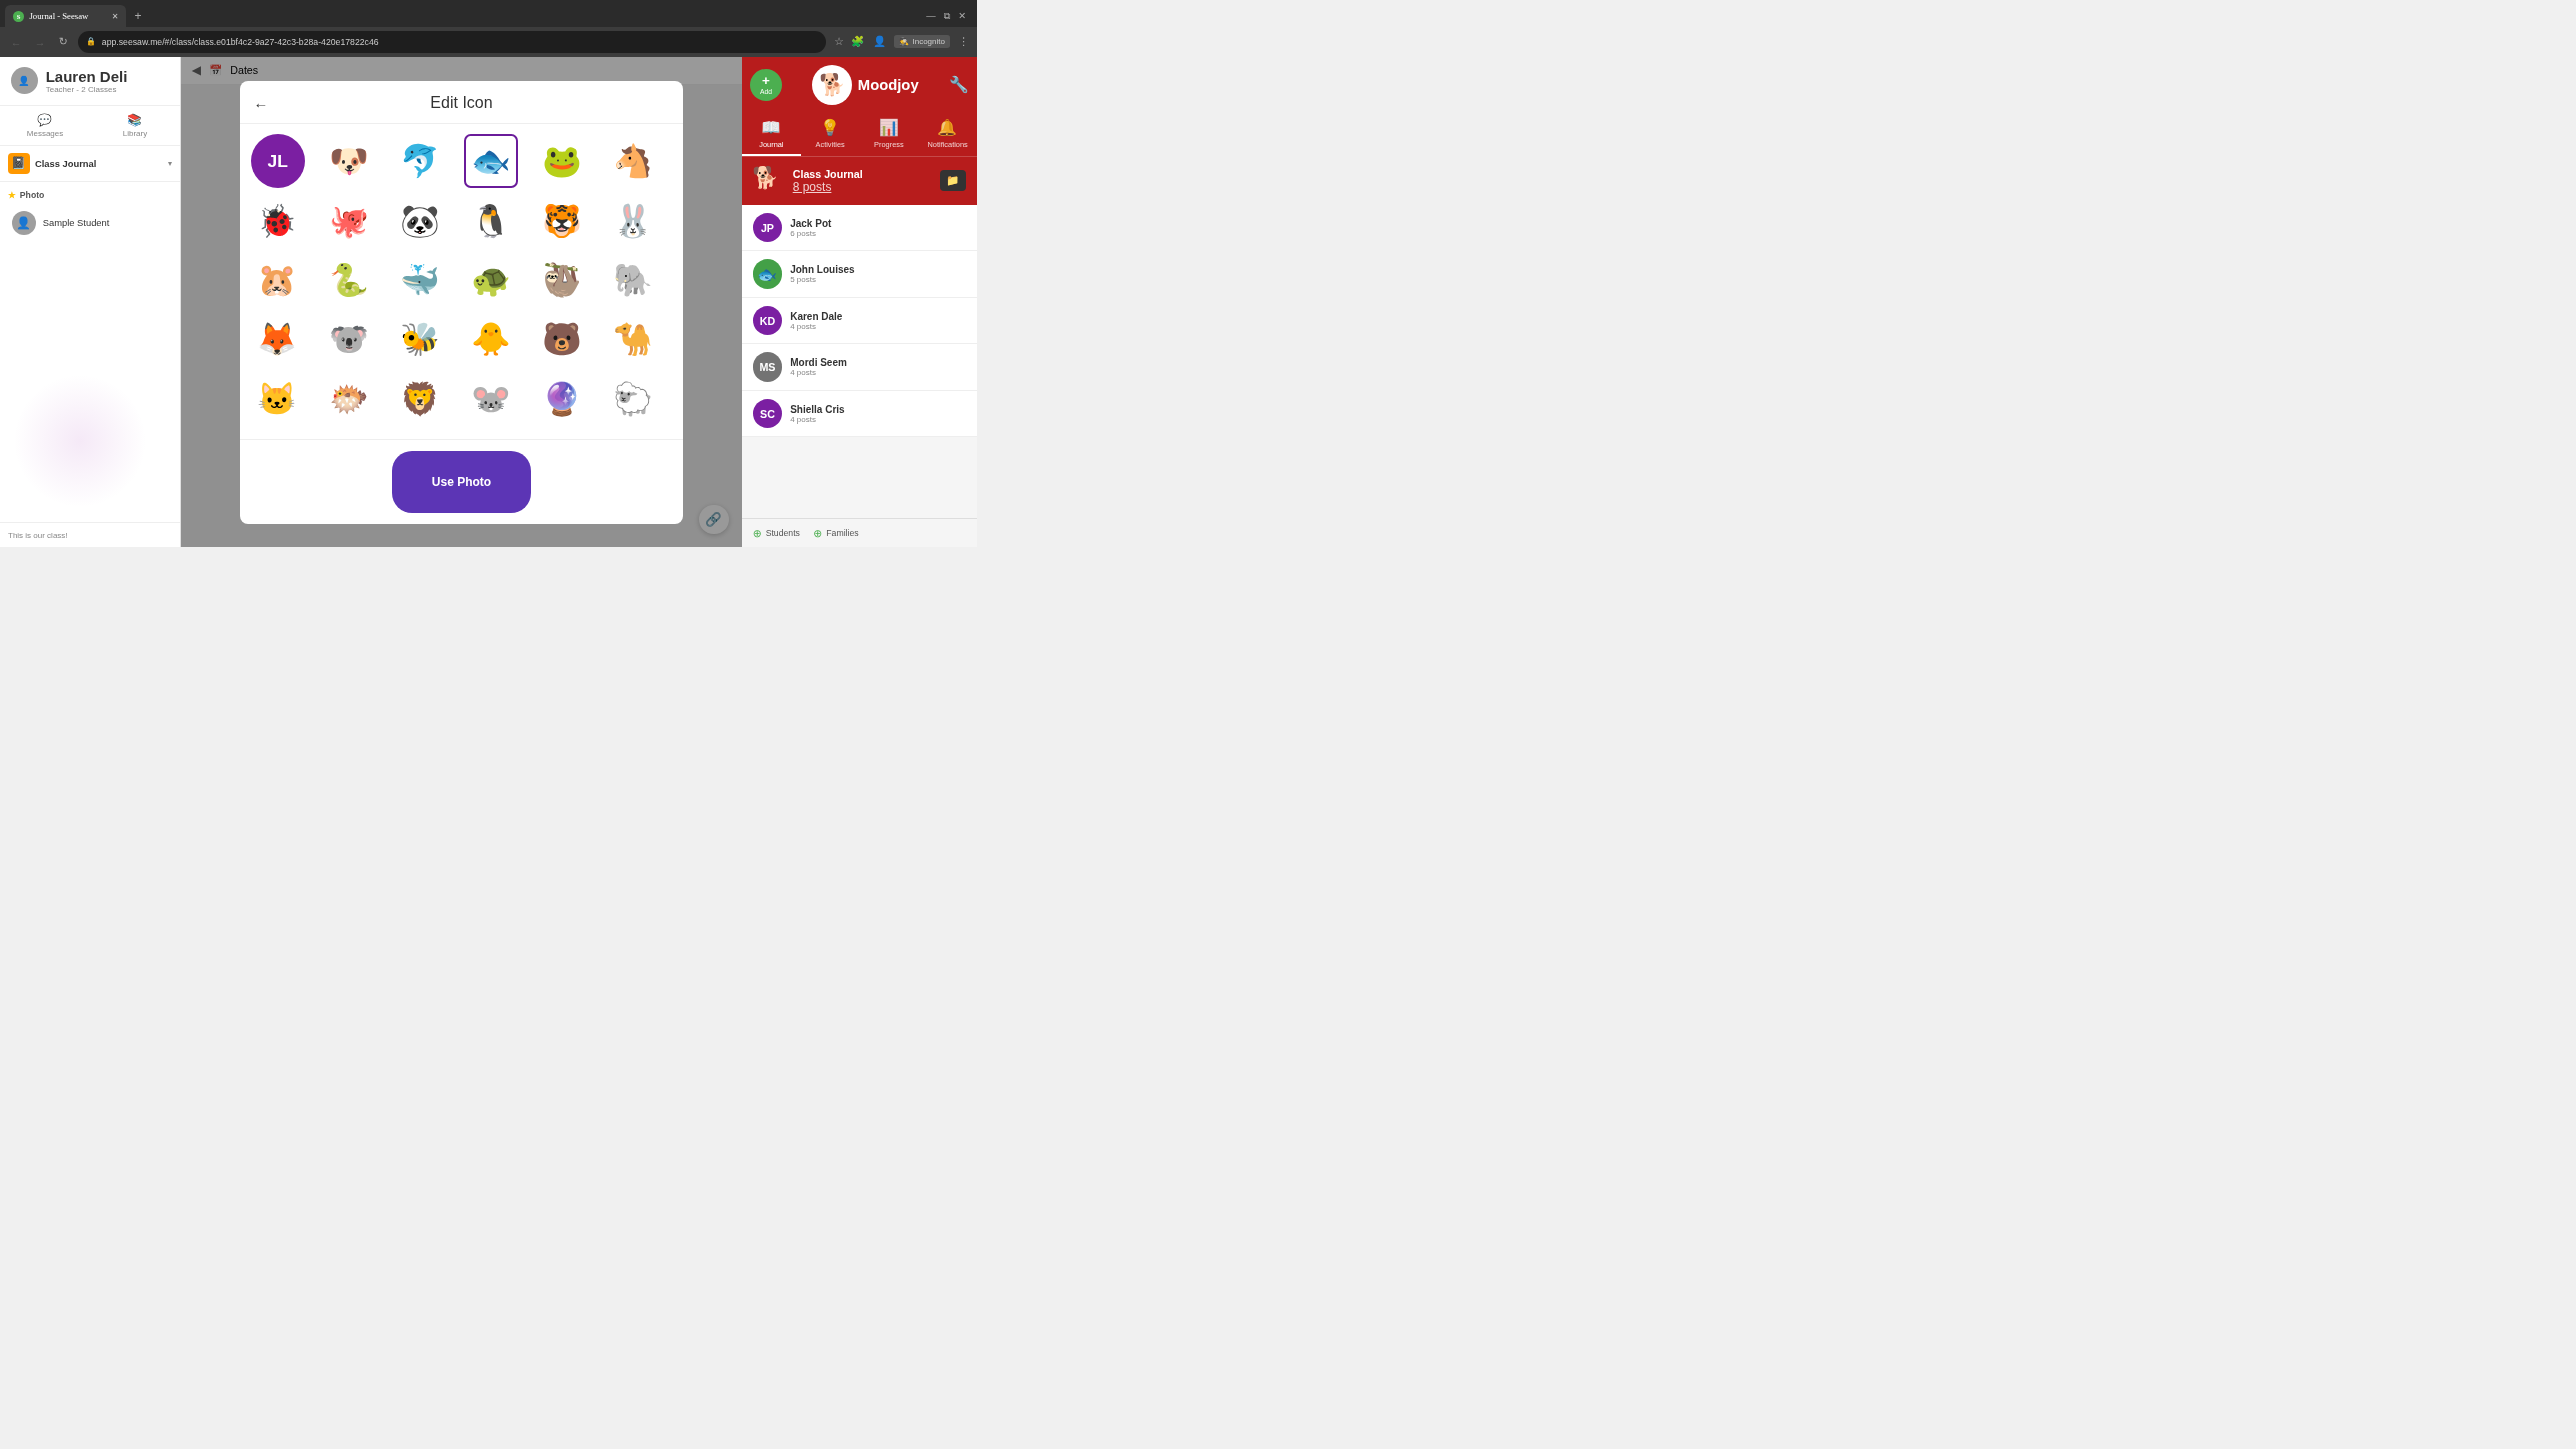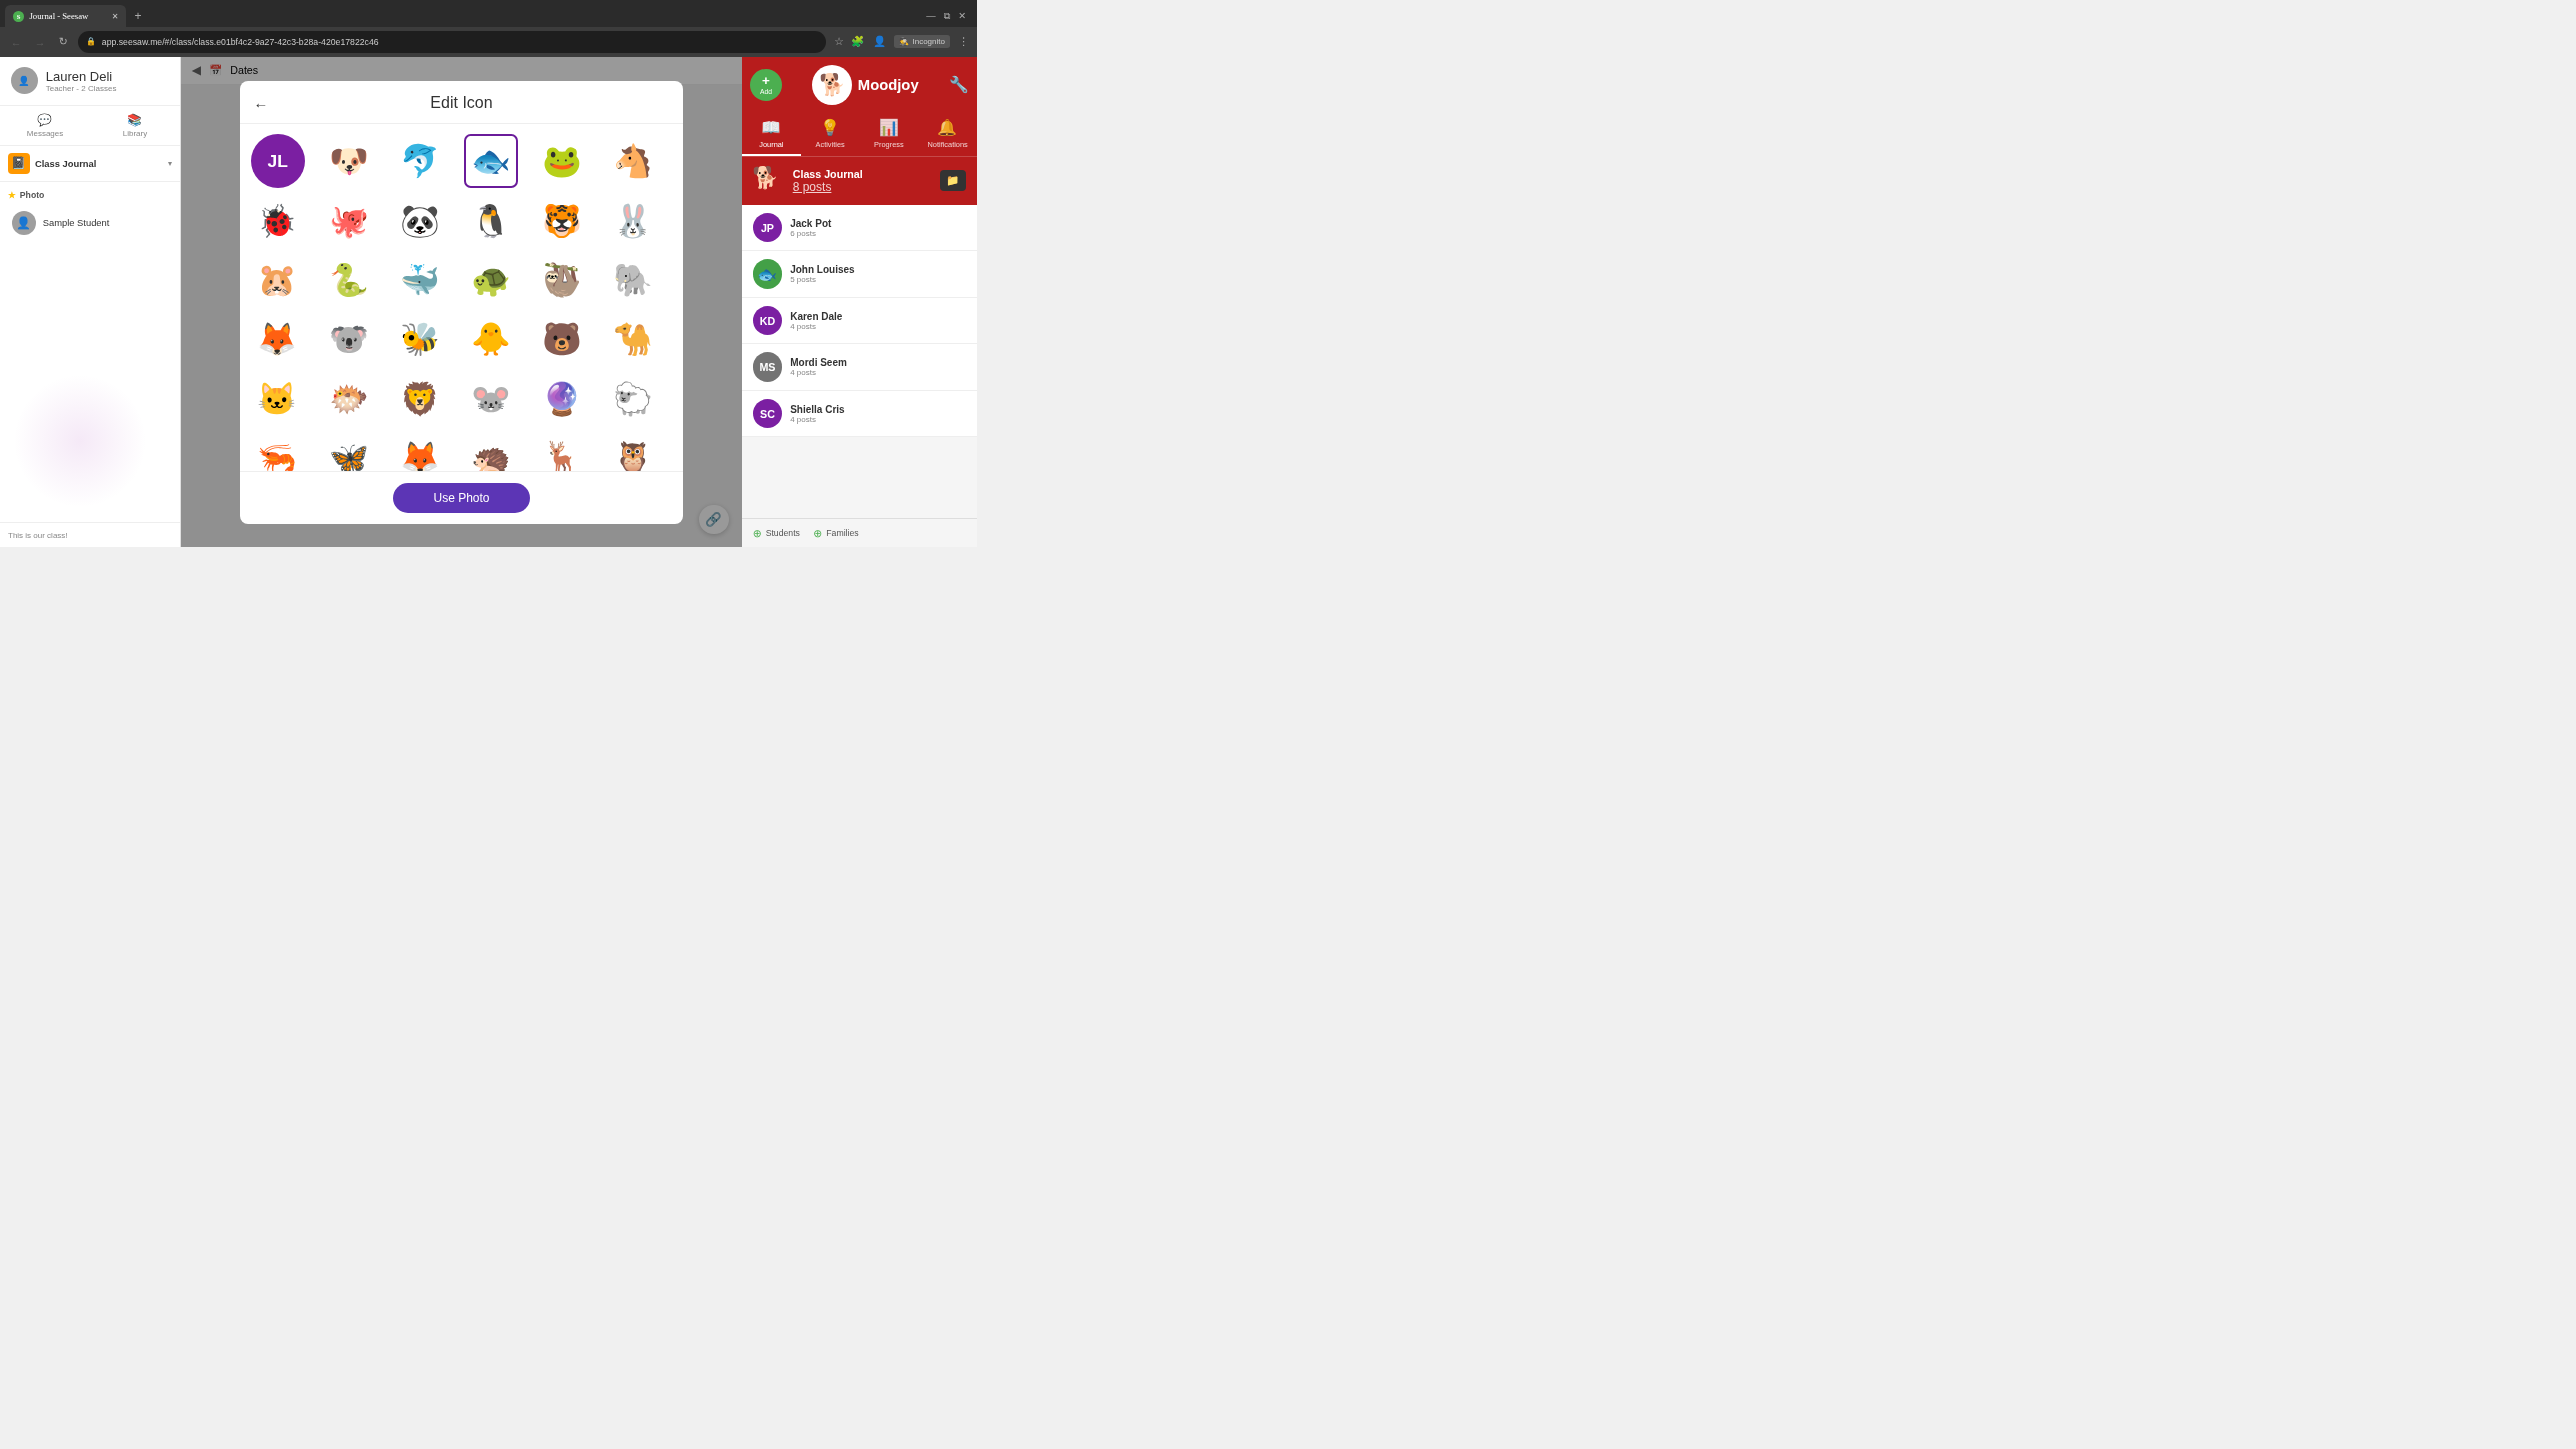--- a/index.html
+++ b/index.html
@@ -23,21 +23,21 @@
     .incognito-btn { background: #555; color: #ccc; font-size: 8px; padding: 2px 5.4px; border-radius: 2.7px; display: flex; align-items: center; gap: 2.7px; cursor: pointer; }
 
     
     .app-area { display: flex; height: calc(547px - 56px); position: relative; }
 
     
     .sidebar { width: 181px; background: #fff; border-right: 0.7px solid #e0e0e0; display: flex; flex-direction: column; overflow: hidden; position: relative; }
     .sidebar-header { padding: 10.7px; border-bottom: 0.7px solid #eee; display: flex; align-items: center; gap: 8px; }
     .user-avatar { width: 27px; height: 27px; border-radius: 50%; background: #9e9e9e; overflow: hidden; display: flex; align-items: center; justify-content: center; }
     .user-info { flex: 1; }
-    .user-name { font-size: 13px; font-weight: 400; color: #333; }
+    .user-name { font-size: 15px; font-weight: 700; color: #333; }
     .user-role { font-size: 8px; color: #888; }
 
     .nav-tabs { display: flex; border-bottom: 0.7px solid #eee; }
     .nav-tab { flex: 1; padding: 6.7px; text-align: center; font-size: 8px; color: #888; cursor: pointer; display: flex; flex-direction: column; align-items: center; gap: 2.7px; }
     .nav-tab .tab-icon { font-size: 12px; }
 
     .class-selector { padding: 6.7px 8px; display: flex; align-items: center; gap: 5.4px; border-bottom: 0.7px solid #eee; cursor: pointer; }
     .class-icon { width: 21.5px; height: 21.5px; background: #ff9800; border-radius: 4px; display: flex; align-items: center; justify-content: center; font-size: 12px; }
     .class-name { flex: 1; font-size: 9.4px; font-weight: 600; color: #333; }
     .class-chevron { color: #888; font-size: 8px; }
@@ -102,21 +102,21 @@
     .modal { background: #fff; border-radius: 8px; width: 443px; max-height: 443px; display: flex; flex-direction: column; overflow: hidden; position: relative; }
     .modal-header { padding: 13.4px 16px 10.7px; display: flex; align-items: center; justify-content: center; position: relative; border-bottom: 0.7px solid #eee; }
     .modal-back { position: absolute; left: 13.4px; color: #333; font-size: 14.8px; cursor: pointer; }
     .modal-title { font-size: 16px; font-weight: 500; color: #333; text-align: center; }
     .modal-scroll { flex: 1; overflow-y: auto; padding: 10.7px; }
     .emoji-grid { display: grid; grid-template-columns: repeat(6, 1fr); gap: 5.4px; }
     .emoji-cell { width: 54px; height: 54px; display: flex; align-items: center; justify-content: center; font-size: 32px; border-radius: 6.7px; cursor: pointer; border: 2px solid transparent; }
     .emoji-cell.selected { border-color: #6a1b9a; }
     .emoji-cell.initials { background: #7b1fa2; border-radius: 50%; color: #fff; font-size: 17.4px; font-weight: 700; }
     .modal-footer { padding: 10.7px 16px; border-top: 0.7px solid #eee; display: flex; justify-content: center; }
-    .use-photo-btn { background: #5c35b5; color: #fff; border: none; border-radius: 20px; padding: 8px 40px; font-size: 12px; cursor: pointer; font-weight: 400; }
+    .use-photo-btn { background: #5c35b5; color: #fff; border: none; border-radius: 20px; padding: 24px 40px; font-size: 12px; cursor: pointer; font-weight: 700; }
 
     
     .link-icon-btn { position: absolute; bottom: 13.4px; right: 13.4px; background: #fff; border-radius: 50%; width: 29.5px; height: 29.5px; display: flex; align-items: center; justify-content: center; box-shadow: 0 1.3px 5.4px rgba(0,0,0,0.2); cursor: pointer; font-size: 13.4px; color: #666; }
   </style>
 </head>
 <body>
 
 <div>
   <div class="browser-tab-bar">
     <div class="browser-tab">

